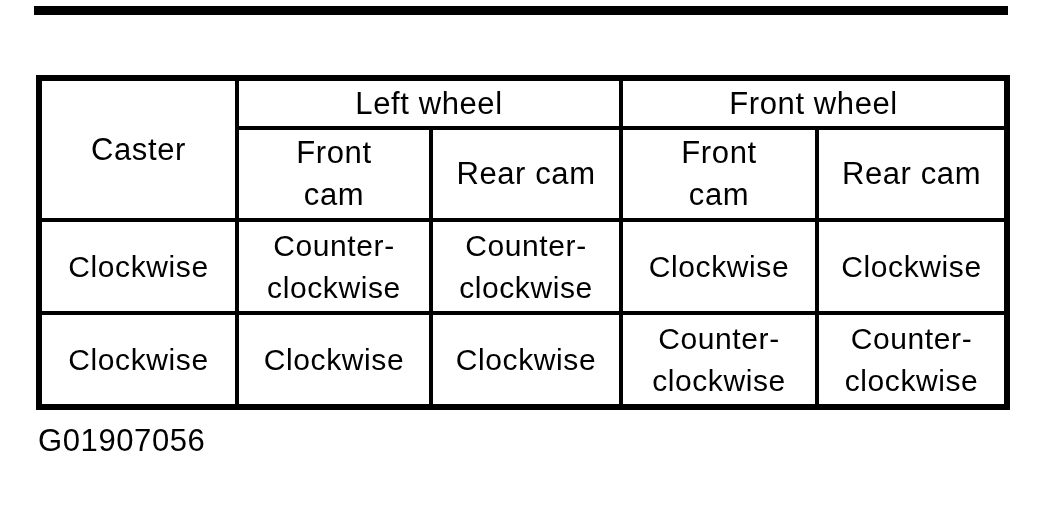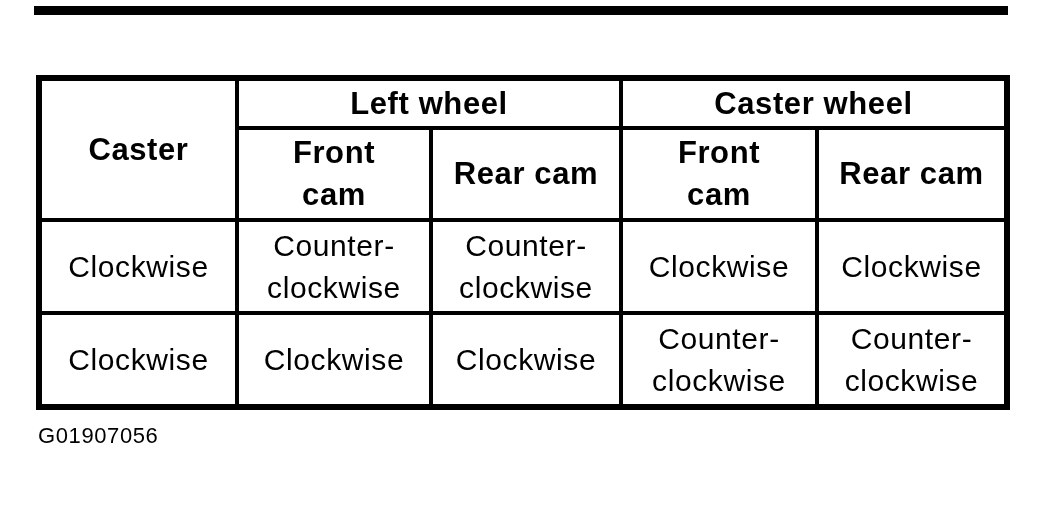--- a/index.html
+++ b/index.html
@@ -32,38 +32,38 @@
   }
   table.caster th, table.caster td {
     border: 4px solid #000000;
     padding: 0;
     text-align: center;
     vertical-align: middle;
     white-space: pre-line;
     letter-spacing: 0.6px;
   }
   table.caster th {
-    font-weight: 700;
+    font-weight: 400;
     font-size: 31px;
     line-height: 42px;
   }
   table.caster td {
     font-weight: 400;
     font-size: 30px;
     line-height: 42px;
   }
   tr.group-row { height: 50px; }
   tr.sub-row   { height: 92px; }
   tr.data-row-1 { height: 93px; }
   tr.data-row-2 { height: 94px; }
   .figure-id {
     position: absolute;
     left: 38px;
     top: 423px;
-    font-size: 22px;
+    font-size: 31px;
     font-weight: 400;
     letter-spacing: 0.6px;
   }
 </style>
 </head>
 <body>
 
 <div class="page">
 
   <div class="scan-bar"></div>
@@ -73,21 +73,21 @@
       <col style="width:198px">
       <col style="width:194px">
       <col style="width:190px">
       <col style="width:196px">
       <col style="width:190px">
     </colgroup>
     <tbody>
       <tr class="group-row">
         <th rowspan="2">Caster</th>
         <th colspan="2">Left wheel</th>
-        <th colspan="2">Caster wheel</th>
+        <th colspan="2">Front wheel</th>
       </tr>
       <tr class="sub-row">
         <th>Front
 cam</th>
         <th>Rear cam</th>
         <th>Front
 cam</th>
         <th>Rear cam</th>
       </tr>
       <tr class="data-row-1">

